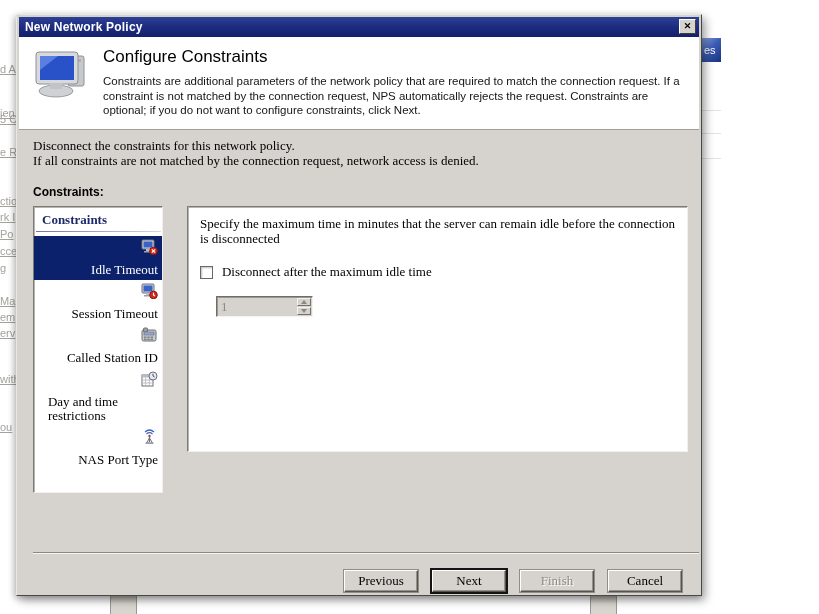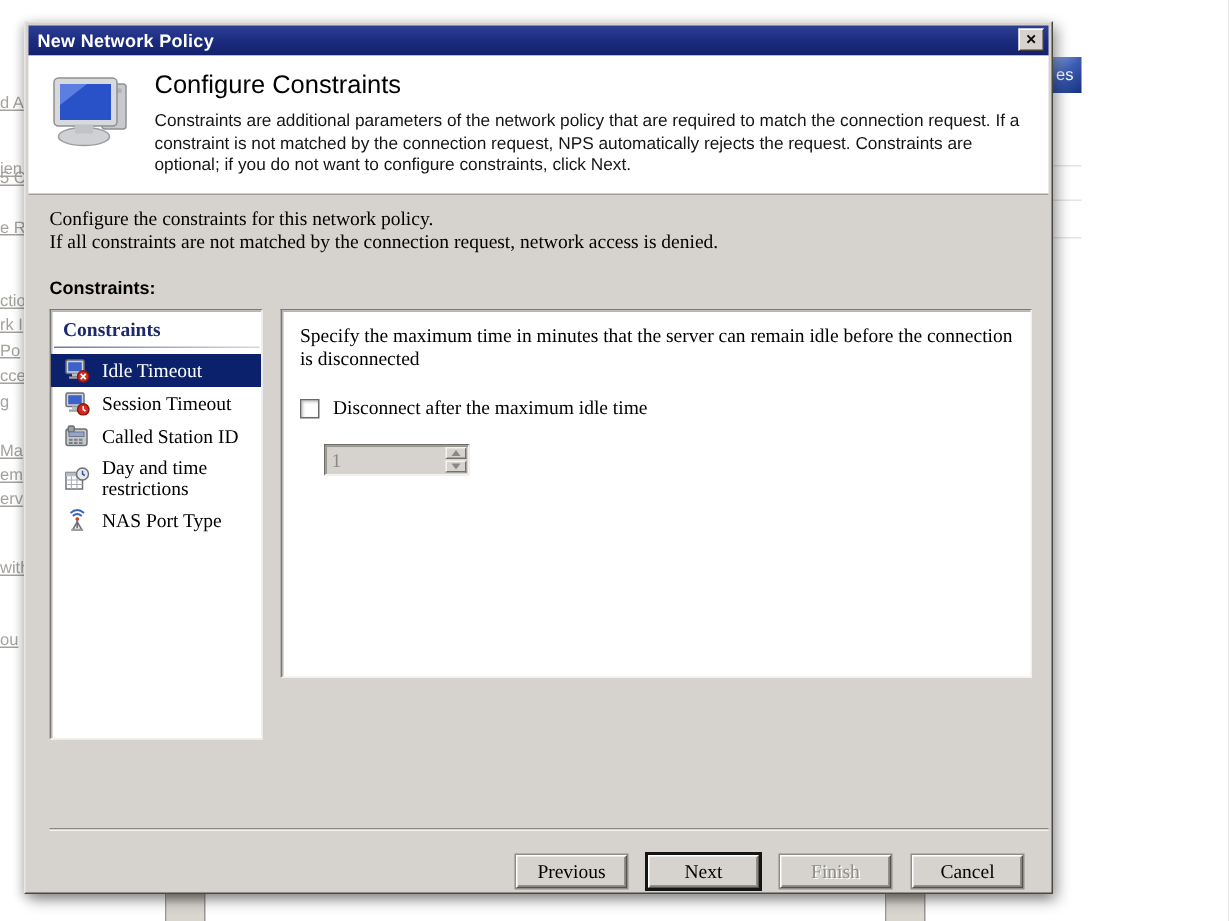--- a/index.html
+++ b/index.html
@@ -73,40 +73,41 @@
   
   .body-area { padding:8px 0 0 14px; }
   .instr {
     font:13px/15px "Liberation Serif","DejaVu Serif",serif; color:#000;
     white-space:nowrap;
   }
   .list-label {
     margin-top:17px; font:bold 12px "Liberation Sans",sans-serif; color:#000;
   }
 
-  .panels { display:flex; margin-top:7px; gap:12px; }
+  .panels { display:flex; margin-top:7px; gap:24px; }
   .listbox {
     width:178px; height:287px; background:#fff;
     border:1px solid; border-color:#7c7a75 #f1f0ed #f1f0ed #7c7a75;
     box-shadow: inset 1px 1px 0 #b8b5b0;
     overflow:hidden;
   }
   .listbox-header {
     font:bold 13px "Liberation Serif","DejaVu Serif",serif; color:#1b2a6b;
     padding:5px 8px 3px 8px;
   }
   .listbox-header-rule {
     height:1px; margin:0 1px 4px 2px;
     background:linear-gradient(90deg,#6a77a8 0%, #a9b0c9 60%, #d5d7e2 100%);
   }
   .lrow {
-    display:flex; align-items:center; gap:8px;
+    display:flex; align-items:flex-end; gap:8px;
     padding:3px 4px 3px 9px; min-height:22px;
     font:13px "Liberation Serif","DejaVu Serif",serif; color:#000;
     cursor:default;
+    flex-direction:column;
   }
   .lrow .ltext { line-height:14px; max-width:110px; }
   .lrow.selected { background:#0b216b; color:#fff; }
   .lrow .icn { flex-shrink:0; width:17px; height:16px; }
 
   .detail {
     flex:1; height:246px; background:#fff; margin-right:11px;
     border:1px solid; border-color:#7c7a75 #f1f0ed #f1f0ed #7c7a75;
     box-shadow: inset 1px 1px 0 #b8b5b0;
     padding:9px 12px; position:relative;
@@ -214,21 +215,21 @@
     </span>
     <div class="wiz-title">Configure Constraints</div>
     <div class="wiz-desc">
       <div>Constraints are additional parameters of the network policy that are required to match the connection request. If a</div>
       <div>constraint is not matched by the connection request, NPS automatically rejects the request. Constraints are</div>
       <div>optional; if you do not want to configure constraints, click Next.</div>
     </div>
   </div>
 
   <div class="body-area">
-    <div class="instr">Configure the constraints for this network policy.</div>
+    <div class="instr">Disconnect the constraints for this network policy.</div>
     <div class="instr">If all constraints are not matched by the connection request, network access is denied.</div>
 
     <div class="list-label">Constraints:</div>
 
     <div class="panels">
 
       <div class="listbox">
         <div class="listbox-header">Constraints</div>
         <div class="listbox-header-rule"></div>
 

